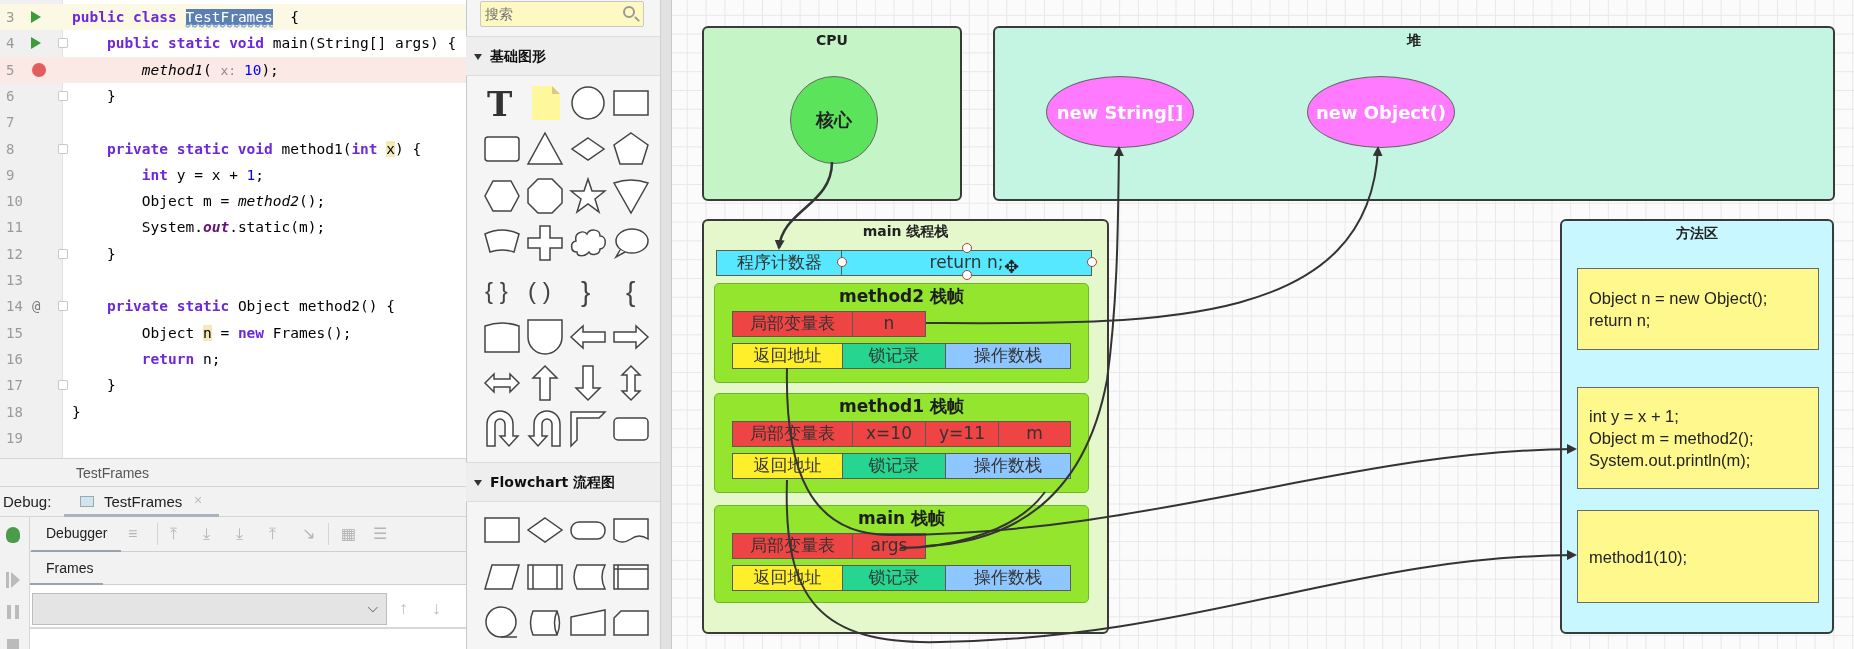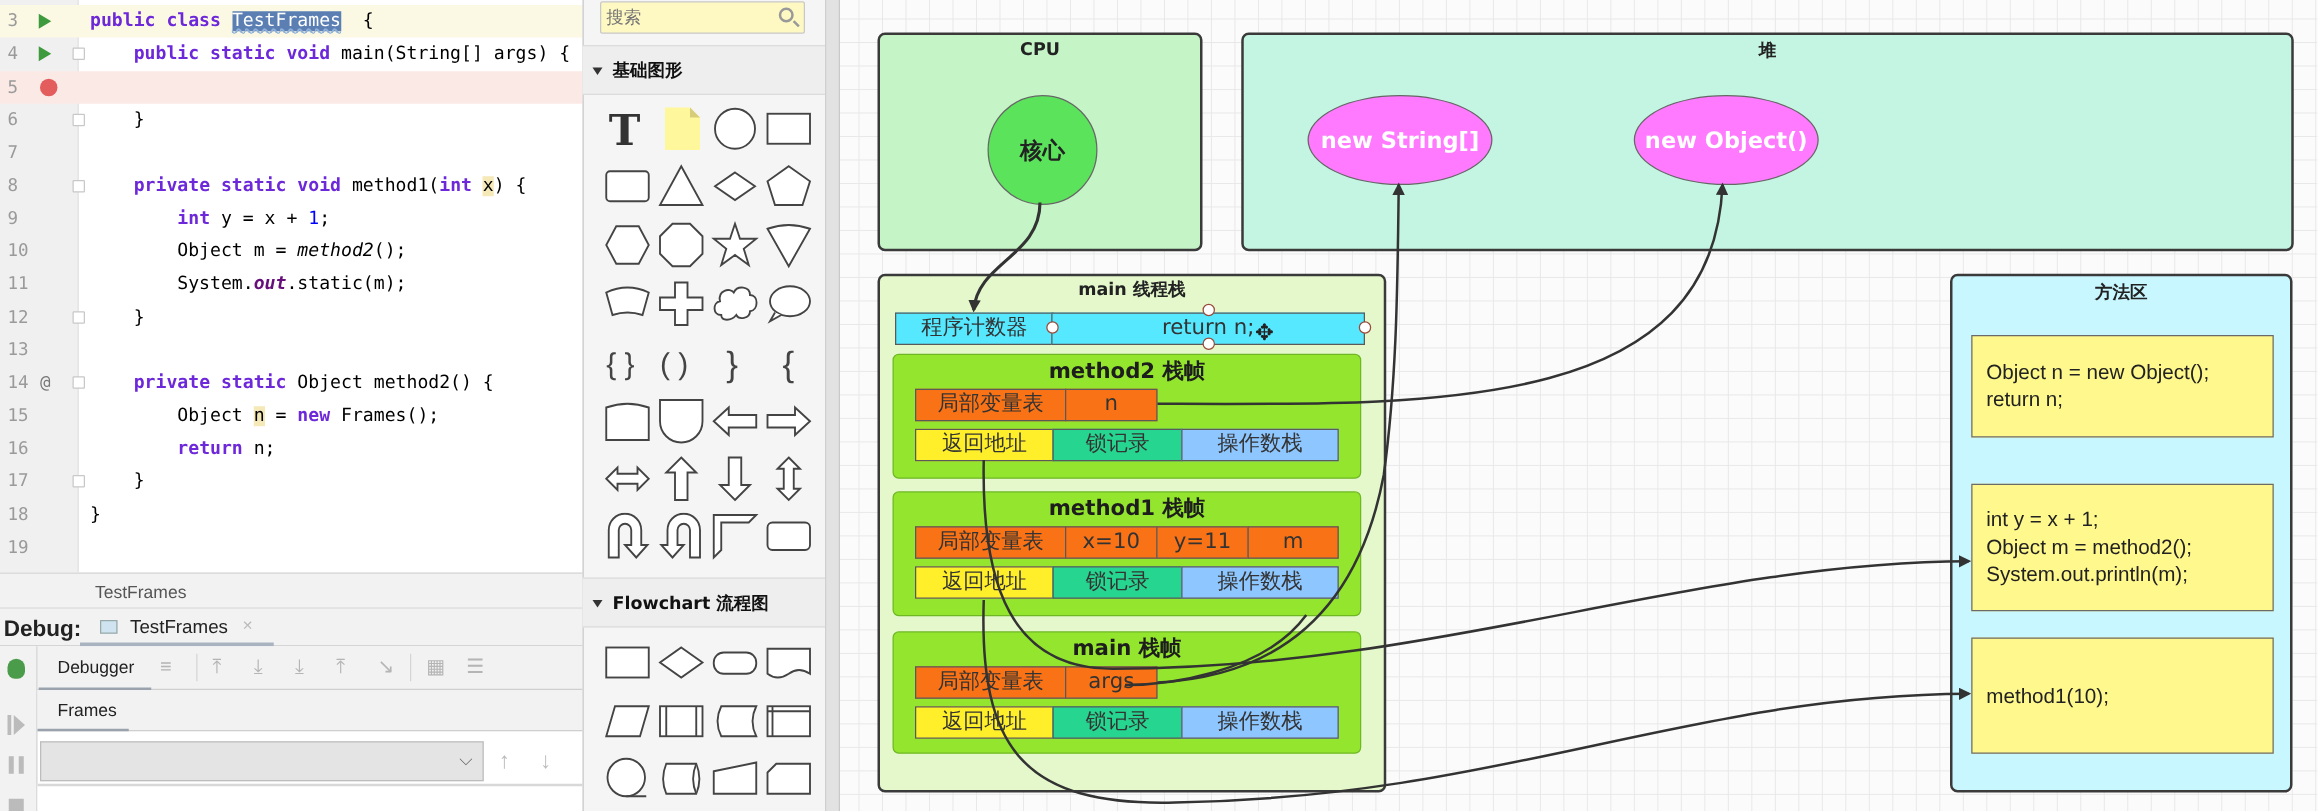--- a/index.html
+++ b/index.html
@@ -23,21 +23,21 @@
   .hl { background: #f5e9b8; }
   .run-icon { position: absolute; left: 31px; top: 7px; width: 0; height: 0; border-left: 10px solid #3d9a3d; border-top: 6px solid transparent; border-bottom: 6px solid transparent; }
   .bp-icon { position: absolute; left: 32px; top: 6px; width: 14px; height: 14px; border-radius: 50%; background: #e35d5d; }
   .at-icon { position: absolute; left: 32px; top: 0; color: #777; font-size: 14px; }
   .fold-icon { position: absolute; left: 58px; top: 8px; width: 10px; height: 10px; border: 1px solid #c8c8c8; background: #fff; border-radius: 1px; }
 
   
   #tabbar { left: 0; top: 458px; width: 466px; height: 29px; background: #f2f2f2; border-top: 1px solid #d5d5d5; border-bottom: 1px solid #d5d5d5; }
   #tabbar span { position: absolute; left: 76px; top: 6px; font-size: 14px; color: #555; }
   #debugbar { left: 0; top: 487px; width: 466px; height: 30px; background: #f2f2f2; border-bottom: 1px solid #d5d5d5; }
-  #debugbar .lbl { position: absolute; left: 3px; top: 6px; font-size: 18px; color: #222; font-weight: bold; }
+  #debugbar .lbl { position: absolute; left: 3px; top: 6px; font-size: 15px; color: #222; }
   #debugbar .tab { position: absolute; left: 64px; top: 0; width: 155px; height: 30px; border-bottom: 3px solid #aab3c0; }
   #debugbar .tab .win { position: absolute; left: 16px; top: 9px; width: 14px; height: 11px; border: 1px solid #9aa; background: #cfe3f0; }
   #debugbar .tab .name { position: absolute; left: 40px; top: 6px; font-size: 15px; color: #222; }
   #debugbar .tab .close { position: absolute; left: 130px; top: 5px; font-size: 14px; color: #bbb; }
   #toolbar2 { left: 0; top: 517px; width: 466px; height: 35px; background: #f2f2f2; border-bottom: 1px solid #cfcfcf; }
   #lefttools { left: 0; top: 517px; width: 30px; height: 132px; background: #f2f2f2; border-right: 1px solid #d5d5d5; }
   .bug-icon { position: absolute; left: 6px; top: 10px; width: 14px; height: 16px; background: #4a9c4a; border-radius: 7px 7px 6px 6px; }
   .resume-icon { position: absolute; left: 6px; top: 55px; width: 14px; height: 16px; }
   .resume-icon:before { content: ""; position: absolute; left: 0; top: 0; width: 3px; height: 16px; background: #bbb; }
   .resume-icon:after { content: ""; position: absolute; left: 5px; top: 0; border-left: 9px solid #bbb; border-top: 8px solid transparent; border-bottom: 8px solid transparent; }
@@ -70,38 +70,38 @@
   #canvas { left: 672px; top: 0; width: 1182px; height: 649px;
     background-color: #fbfbfb;
     background-image: linear-gradient(#e8e8e8 1px, transparent 1px), linear-gradient(90deg, #e8e8e8 1px, transparent 1px);
     background-size: 18.8px 18.8px; background-position: -4px -4px; }
   .box { position: absolute; border: 2px solid #3a3a3a; border-radius: 6px; }
   .box-title { position: absolute; left: 0; right: 0; text-align: center; font-weight: bold; font-size: 14px; color: #222; font-family: "DejaVu Sans", sans-serif; }
   .ellipse { position: absolute; border: 1.5px solid #666; border-radius: 50%; display: flex; align-items: center; justify-content: center; font-weight: bold; font-size: 18px; font-family: "DejaVu Sans", sans-serif; }
   .frame { position: absolute; background: #93e62d; border: 1.5px solid #6fb824; border-radius: 5px; }
   .frame-title { position: absolute; left: 0; right: 0; top: 1px; text-align: center; font-weight: bold; font-size: 17px; color: #1d1d1d; font-family: "DejaVu Sans", sans-serif; }
   .cell { position: absolute; height: 26px; border: 1.5px solid #5a5a5a; font-size: 17px; color: #333; text-align: center; line-height: 23px; font-family: "DejaVu Sans", sans-serif; white-space: nowrap; overflow: hidden; }
-  .pink { background: #f97316; }
+  .pink { background: #ef4444; }
   .yellow { background: #ffef2a; }
   .teal { background: #26d690; }
   .blue { background: #8ec7ff; }
   .cyan { background: #55e8ff; }
   .code-box { position: absolute; background: #fff88c; border: 1.5px solid #6a6a6a; padding-left: 11px; font-size: 16.5px; line-height: 22px; color: #222; display: flex; flex-direction: column; justify-content: center; white-space: pre; }
   .handle { position: absolute; width: 10px; height: 10px; border: 1.5px solid #9a4a3a; background: #fff; border-radius: 50%; }
   #wires { position: absolute; left: 0; top: 0; width: 1854px; height: 649px; pointer-events: none; }
 </style>
 </head>
 <body>
 
 <div id="editor" class="abs">
   <div id="gutter" class="abs"></div>
   <div id="code-lines">
       <div class="code-line cur" style="top: 4px;"><span class="num">3</span><span class="run-icon"></span><span class="txt" style="left: 72px;"><span class="kw">public class </span><span class="sel">TestFrames</span><span>  {</span></span></div>
       <div class="code-line" style="top: 30.3px;"><span class="num">4</span><span class="run-icon"></span><span class="fold-icon"></span><span class="txt" style="left: 72px;"><span>    </span><span class="kw">public static void </span><span>main(String[] args) {</span></span></div>
-      <div class="code-line bp" style="top: 56.6px;"><span class="num">5</span><span class="bp-icon"></span></div>
+      <div class="code-line bp" style="top: 56.6px;"><span class="num">5</span><span class="bp-icon"></span><span class="txt" style="left: 72px;"><span>        </span><span class="italic">method1</span><span>( </span><span class="hint">x: </span><span class="num-lit">10</span><span>);</span></span></div>
       <div class="code-line" style="top: 82.9px;"><span class="num">6</span><span class="fold-icon"></span><span class="txt" style="left: 72px;"><span>    }</span></span></div>
       <div class="code-line" style="top: 109.2px;"><span class="num">7</span><span class="txt" style="left: 72px;"></span></div>
       <div class="code-line" style="top: 135.5px;"><span class="num">8</span><span class="fold-icon"></span><span class="txt" style="left: 72px;"><span>    </span><span class="kw">private static void </span><span>method1(</span><span class="kw">int </span><span class="hl">x</span><span>) {</span></span></div>
       <div class="code-line" style="top: 161.8px;"><span class="num">9</span><span class="txt" style="left: 72px;"><span>        </span><span class="kw">int </span><span>y = x + </span><span class="num-lit">1</span><span>;</span></span></div>
       <div class="code-line" style="top: 188.1px;"><span class="num">10</span><span class="txt" style="left: 72px;"><span>        Object m = </span><span class="italic">method2</span><span>();</span></span></div>
       <div class="code-line" style="top: 214.4px;"><span class="num">11</span><span class="txt" style="left: 72px;"><span>        System.</span><span class="field">out</span><span>.static(m);</span></span></div>
       <div class="code-line" style="top: 240.7px;"><span class="num">12</span><span class="fold-icon"></span><span class="txt" style="left: 72px;"><span>    }</span></span></div>
       <div class="code-line" style="top: 267px;"><span class="num">13</span><span class="txt" style="left: 72px;"></span></div>
       <div class="code-line" style="top: 293.3px;"><span class="num">14</span><span class="at-icon">@</span><span class="fold-icon"></span><span class="txt" style="left: 72px;"><span>    </span><span class="kw">private static </span><span>Object method2() {</span></span></div>
       <div class="code-line" style="top: 319.6px;"><span class="num">15</span><span class="txt" style="left: 72px;"><span>        Object </span><span class="hl">n</span><span> = </span><span class="kw">new </span><span>Frames();</span></span></div>

